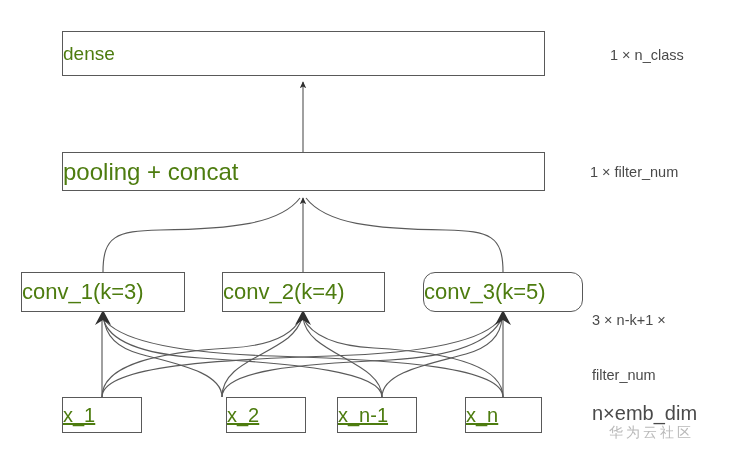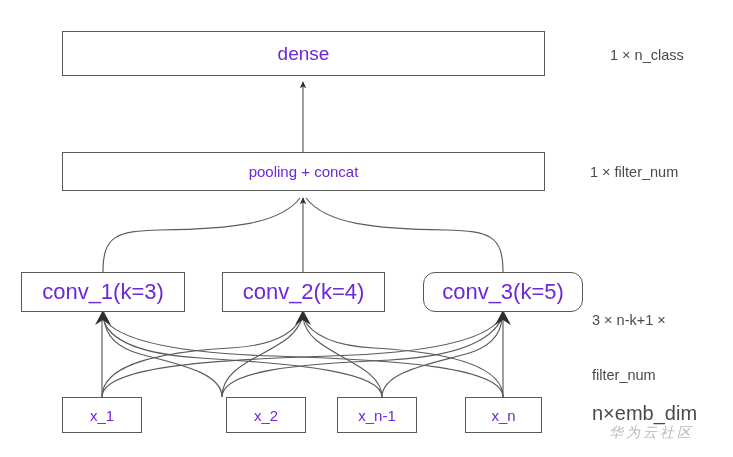--- a/index.html
+++ b/index.html
@@ -25,46 +25,46 @@
     height: 457px;
     pointer-events: none;
   }
   .node {
     position: absolute;
     box-sizing: border-box;
     background: #ffffff;
     border: 1.6px solid #595959;
     display: flex;
     align-items: center;
-    justify-content: center;
-    color: #6d28d9;
+    justify-content: flex-start;
+    color: #4d7c0f;
     z-index: 2;
   }
   .node-label {
     line-height: 1;
     white-space: nowrap;
   }
   .n-dense { left: 62px;  top: 31px;  width: 483px; height: 45px; }
   .n-dense .node-label { font-size: 19px; }
 
   .n-pool  { left: 62px;  top: 152px; width: 483px; height: 39px; }
-  .n-pool  .node-label { font-size: 15px; }
+  .n-pool  .node-label { font-size: 24px; }
 
   .n-conv  { top: 272px; height: 40px; }
   .n-conv1 { left: 21px;  width: 164px; }
   .n-conv2 { left: 222px; width: 163px; }
   .n-conv3 { left: 423px; width: 160px; border-radius: 12px; }
   .n-conv  .node-label { font-size: 22px; }
 
   .n-x     { top: 397px; height: 36px; }
   .n-x1    { left: 62px;  width: 80px; }
   .n-x2    { left: 182px; width: 80px; margin-left: 44px; }
   .n-x3    { left: 337px; width: 80px; }
   .n-x4    { left: 465px; width: 77px; }
-  .n-x     .node-label { font-size: 15px; }
+  .n-x     .node-label { font-size: 20px; text-decoration: underline; }
 
   .side-label {
     position: absolute;
     color: #4a4a4a;
     font-size: 14.5px;
     line-height: 1.25;
     white-space: pre;
     z-index: 2;
   }
   .sl-dense { left: 590px; top: 46px; margin-left: 20px; }
@@ -74,21 +74,20 @@
 
   .watermark {
     position: absolute;
     left: 609px;
     top: 424px;
     color: #b9b9b9;
     font-size: 14px;
     letter-spacing: 3px;
     white-space: nowrap;
     z-index: 2;
-    font-style: italic;
   }
 </style>
 </head>
 <body>
 
 <div id="canvas">
 
   <svg id="edges" viewBox="0 0 733 457" xmlns="http://www.w3.org/2000/svg">
     <defs>
       <marker id="ah" markerWidth="10" markerHeight="10" refX="6.2" refY="3.2" orient="auto" markerUnits="userSpaceOnUse">

